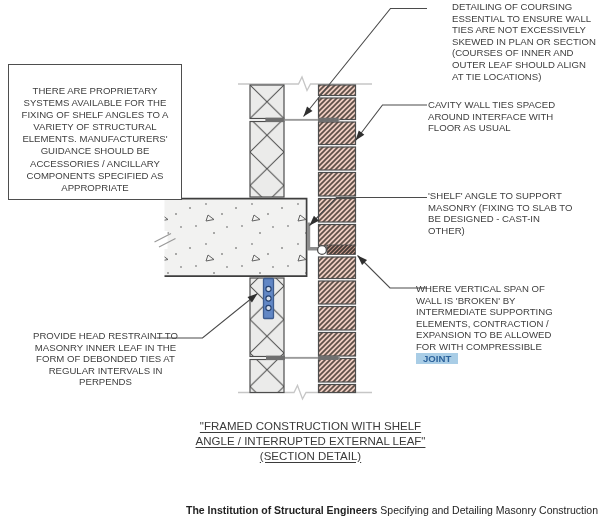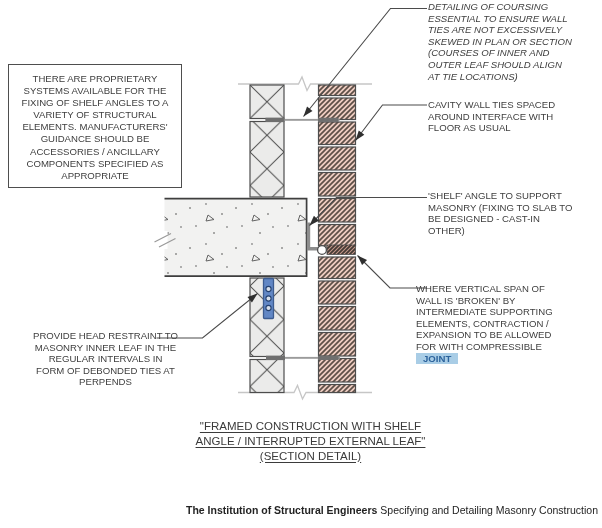--- a/index.html
+++ b/index.html
@@ -2,27 +2,27 @@
 <html><head>
 <meta charset="utf-8">
 <style>
   html,body{margin:0;padding:0;}
   body{width:602px;height:528px;background:#ffffff;position:relative;overflow:hidden;
        font-family:"Liberation Sans",sans-serif;}
   .stage{position:absolute;left:0;top:0;width:602px;height:528px;}
   svg.diagram{position:absolute;left:0;top:0;}
   .ann{position:absolute;font-size:9.6px;line-height:11.6px;color:#3e3e3e;white-space:nowrap;}
   .ann .ln{white-space:nowrap;}
-  .ann-detailing{left:428px;top:1px;font-style:italic;}
+  .ann-detailing{left:452px;top:1px;}
   .ann-cavity{left:428px;top:99px;}
   .ann-shelf{left:428px;top:190px;}
   .ann-where{left:416px;top:283px;}
   .ann-head{left:6px;top:330px;width:199px;text-align:center;}
   .notebox{position:absolute;left:8px;top:64px;width:170px;border:1.4px solid #4e4e4e;
-           background:#ffffff;padding:8px 1px 5px 1px;text-align:center;
+           background:#ffffff;padding:20px 1px 5px 1px;text-align:center;
            font-size:9.6px;line-height:12.1px;color:#3e3e3e;}
   .caption{position:absolute;left:148px;top:419px;width:325px;text-align:center;
            font-size:11.5px;line-height:14.8px;color:#3b3b3b;}
   .caption .ln{text-decoration:underline;text-underline-offset:2px;}
   .footer{position:absolute;top:504px;right:4px;font-size:10.5px;color:#232323;white-space:nowrap;}
   .footer .pub{font-weight:bold;}
   .hl{background:#a9cde6;color:#2c639c;font-weight:bold;padding:0 7px;}
 </style>
 </head>
 <body>
@@ -171,22 +171,22 @@
         <div class="ln">EXPANSION TO BE ALLOWED</div>
         <div class="ln">FOR WITH COMPRESSIBLE</div>
       </div>
     <div><span class="hl">JOINT</span></div>
   </div>
 
   <div class="ann ann-head">
     <div>
         <div class="ln">PROVIDE HEAD RESTRAINT TO</div>
         <div class="ln">MASONRY INNER LEAF IN THE</div>
+        <div class="ln">FORM OF DEBONDED TIES AT</div>
         <div class="ln">REGULAR INTERVALS IN</div>
-        <div class="ln">FORM OF DEBONDED TIES AT</div>
         <div class="ln">PERPENDS</div>
       </div>
   </div>
 
   <div class="caption">
     <div>
         <div class="ln">"FRAMED CONSTRUCTION WITH SHELF</div>
         <div class="ln">ANGLE / INTERRUPTED EXTERNAL LEAF"</div>
         <div class="ln">(SECTION DETAIL)</div>
       </div>

